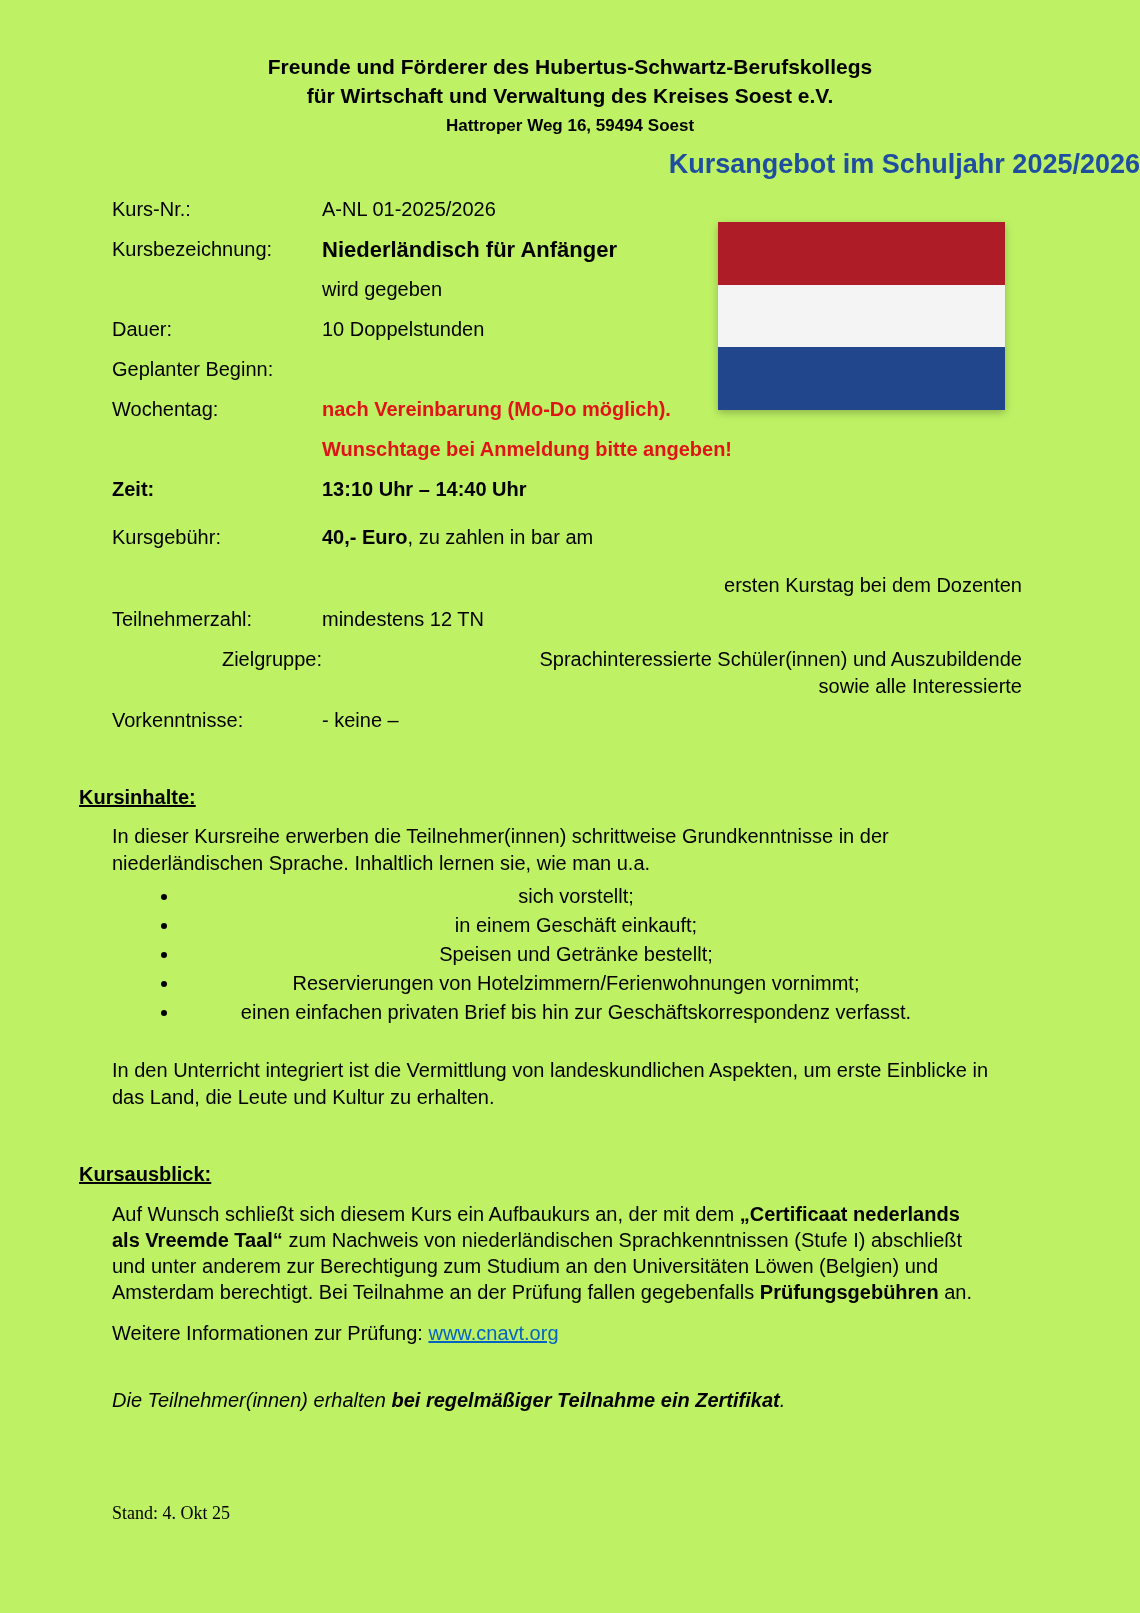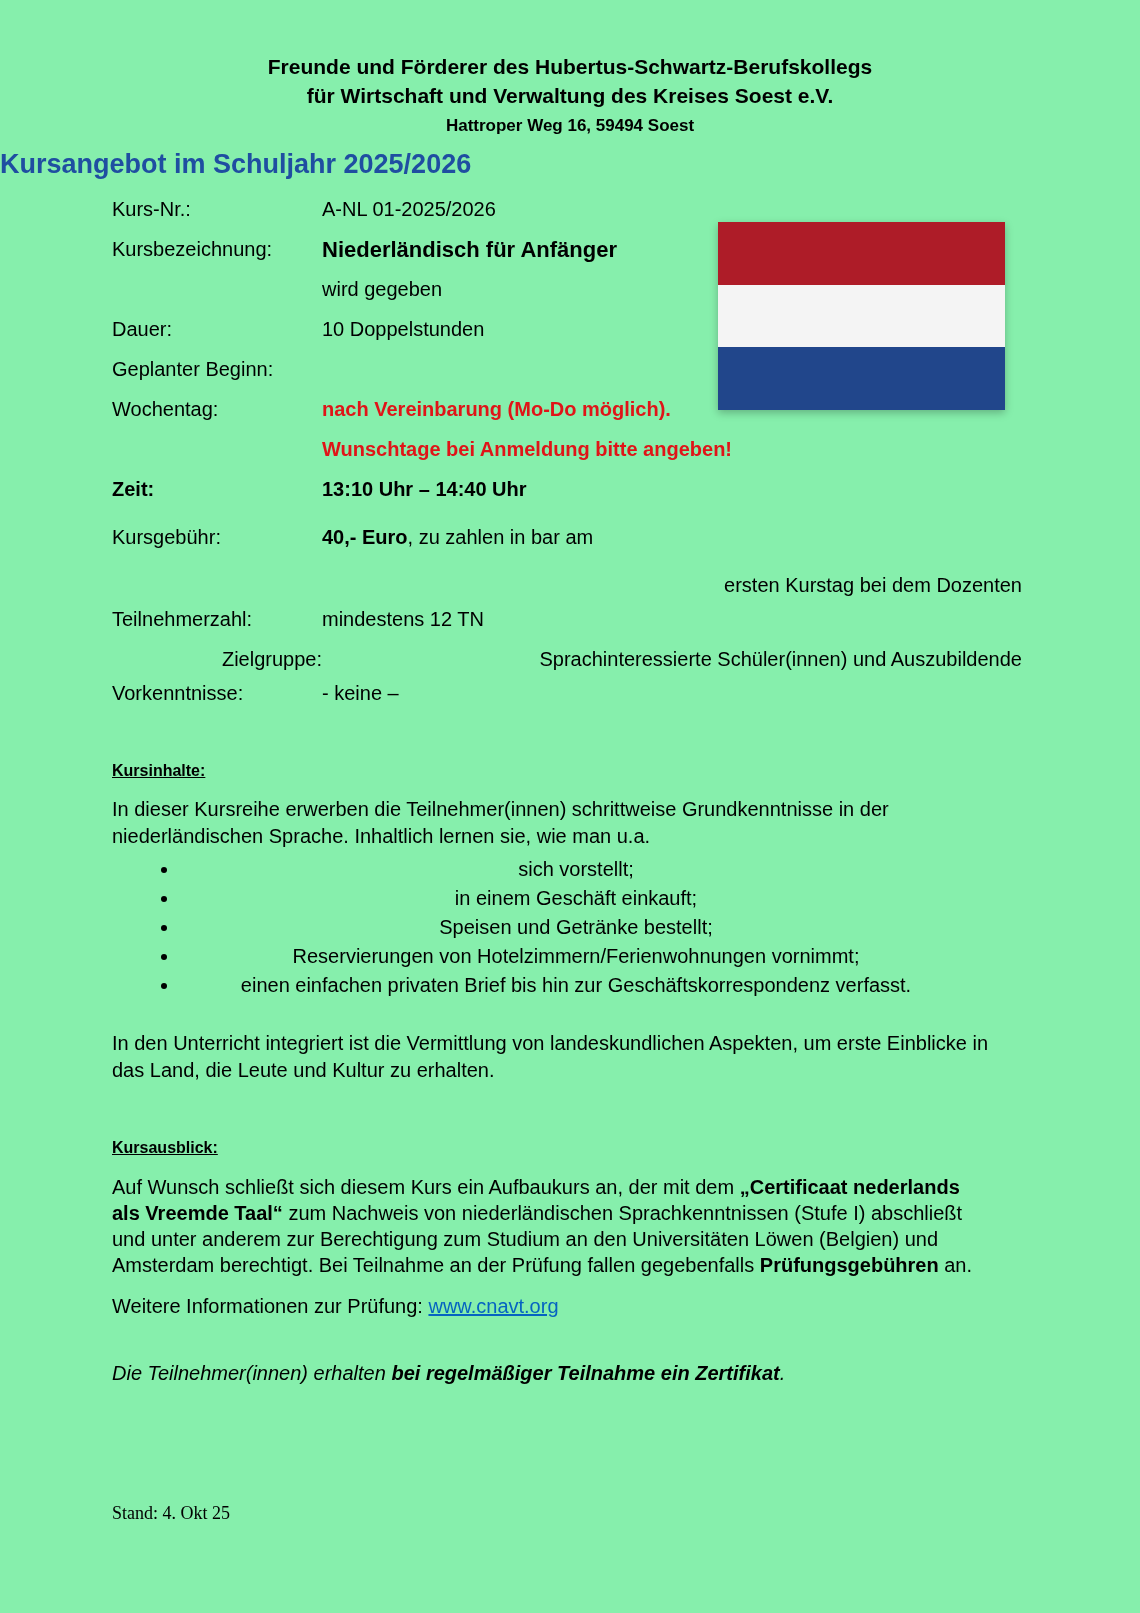--- a/index.html
+++ b/index.html
@@ -1,33 +1,33 @@
 <!DOCTYPE html>
 <html><head>
 <meta charset="utf-8">
 <style>
   * { box-sizing: border-box; }
   html, body { margin: 0; padding: 0; background: #ffffff; }
   .page {
     position: relative;
     width: 1140px;
     height: 1613px;
-    background: #86efac;
+    background: #bef264;
     color: #000000;
     font-family: "Liberation Sans", sans-serif;
     overflow: hidden;
   }
 
   
   .doc-header { padding-top: 52px; text-align: center; font-weight: bold; }
   .doc-header .org-line { font-size: 21px; line-height: 29px; }
   .doc-header .address-line { font-size: 17px; line-height: 22px; margin-top: 5px; }
 
   .doc-title {
-    text-align: left;
+    text-align: right;
     font-size: 27px;
     font-weight: bold;
     color: #1f4ea1;
     margin-top: 11px;
     line-height: 32px;
   }
 
   
   .flag {
     position: absolute;
@@ -50,22 +50,22 @@
   .row .lbl { flex: 0 0 210px; }
   .row .val { flex: 1; }
   .row.mb-lg { margin-bottom: 21px; }
   .row.mb-sm { margin-bottom: 7px; text-align: right; }
   .val-course-name { font-size: 22px; font-weight: bold; }
   .bold { font-weight: bold; }
   .red  { color: #e01418; font-weight: bold; }
 
   
   .section-heading {
-    margin: 50px 0 0 112px;
-    font-size: 16px;
+    margin: 50px 0 0 79px;
+    font-size: 20px;
     font-weight: bold;
     text-decoration: underline;
     line-height: 27px;
   }
   .para {
     margin: 12px 0 0 112px;
     max-width: 880px;
     font-size: 20px;
     line-height: 27px;
   }
@@ -164,20 +164,21 @@
 
     <div class="row">
       <div class="lbl">Teilnehmerzahl:</div>
       <div class="val">mindestens 12 TN</div>
     </div>
 
     <div class="row mb-sm">
       <div class="lbl">Zielgruppe:</div>
       <div class="val">
         <div>Sprachinteressierte Schüler(innen) und Auszubildende</div>
+        <div>sowie alle Interessierte</div>
       </div>
     </div>
 
     <div class="row">
       <div class="lbl">Vorkenntnisse:</div>
       <div class="val">- keine –</div>
     </div>
 
   </div>
 

